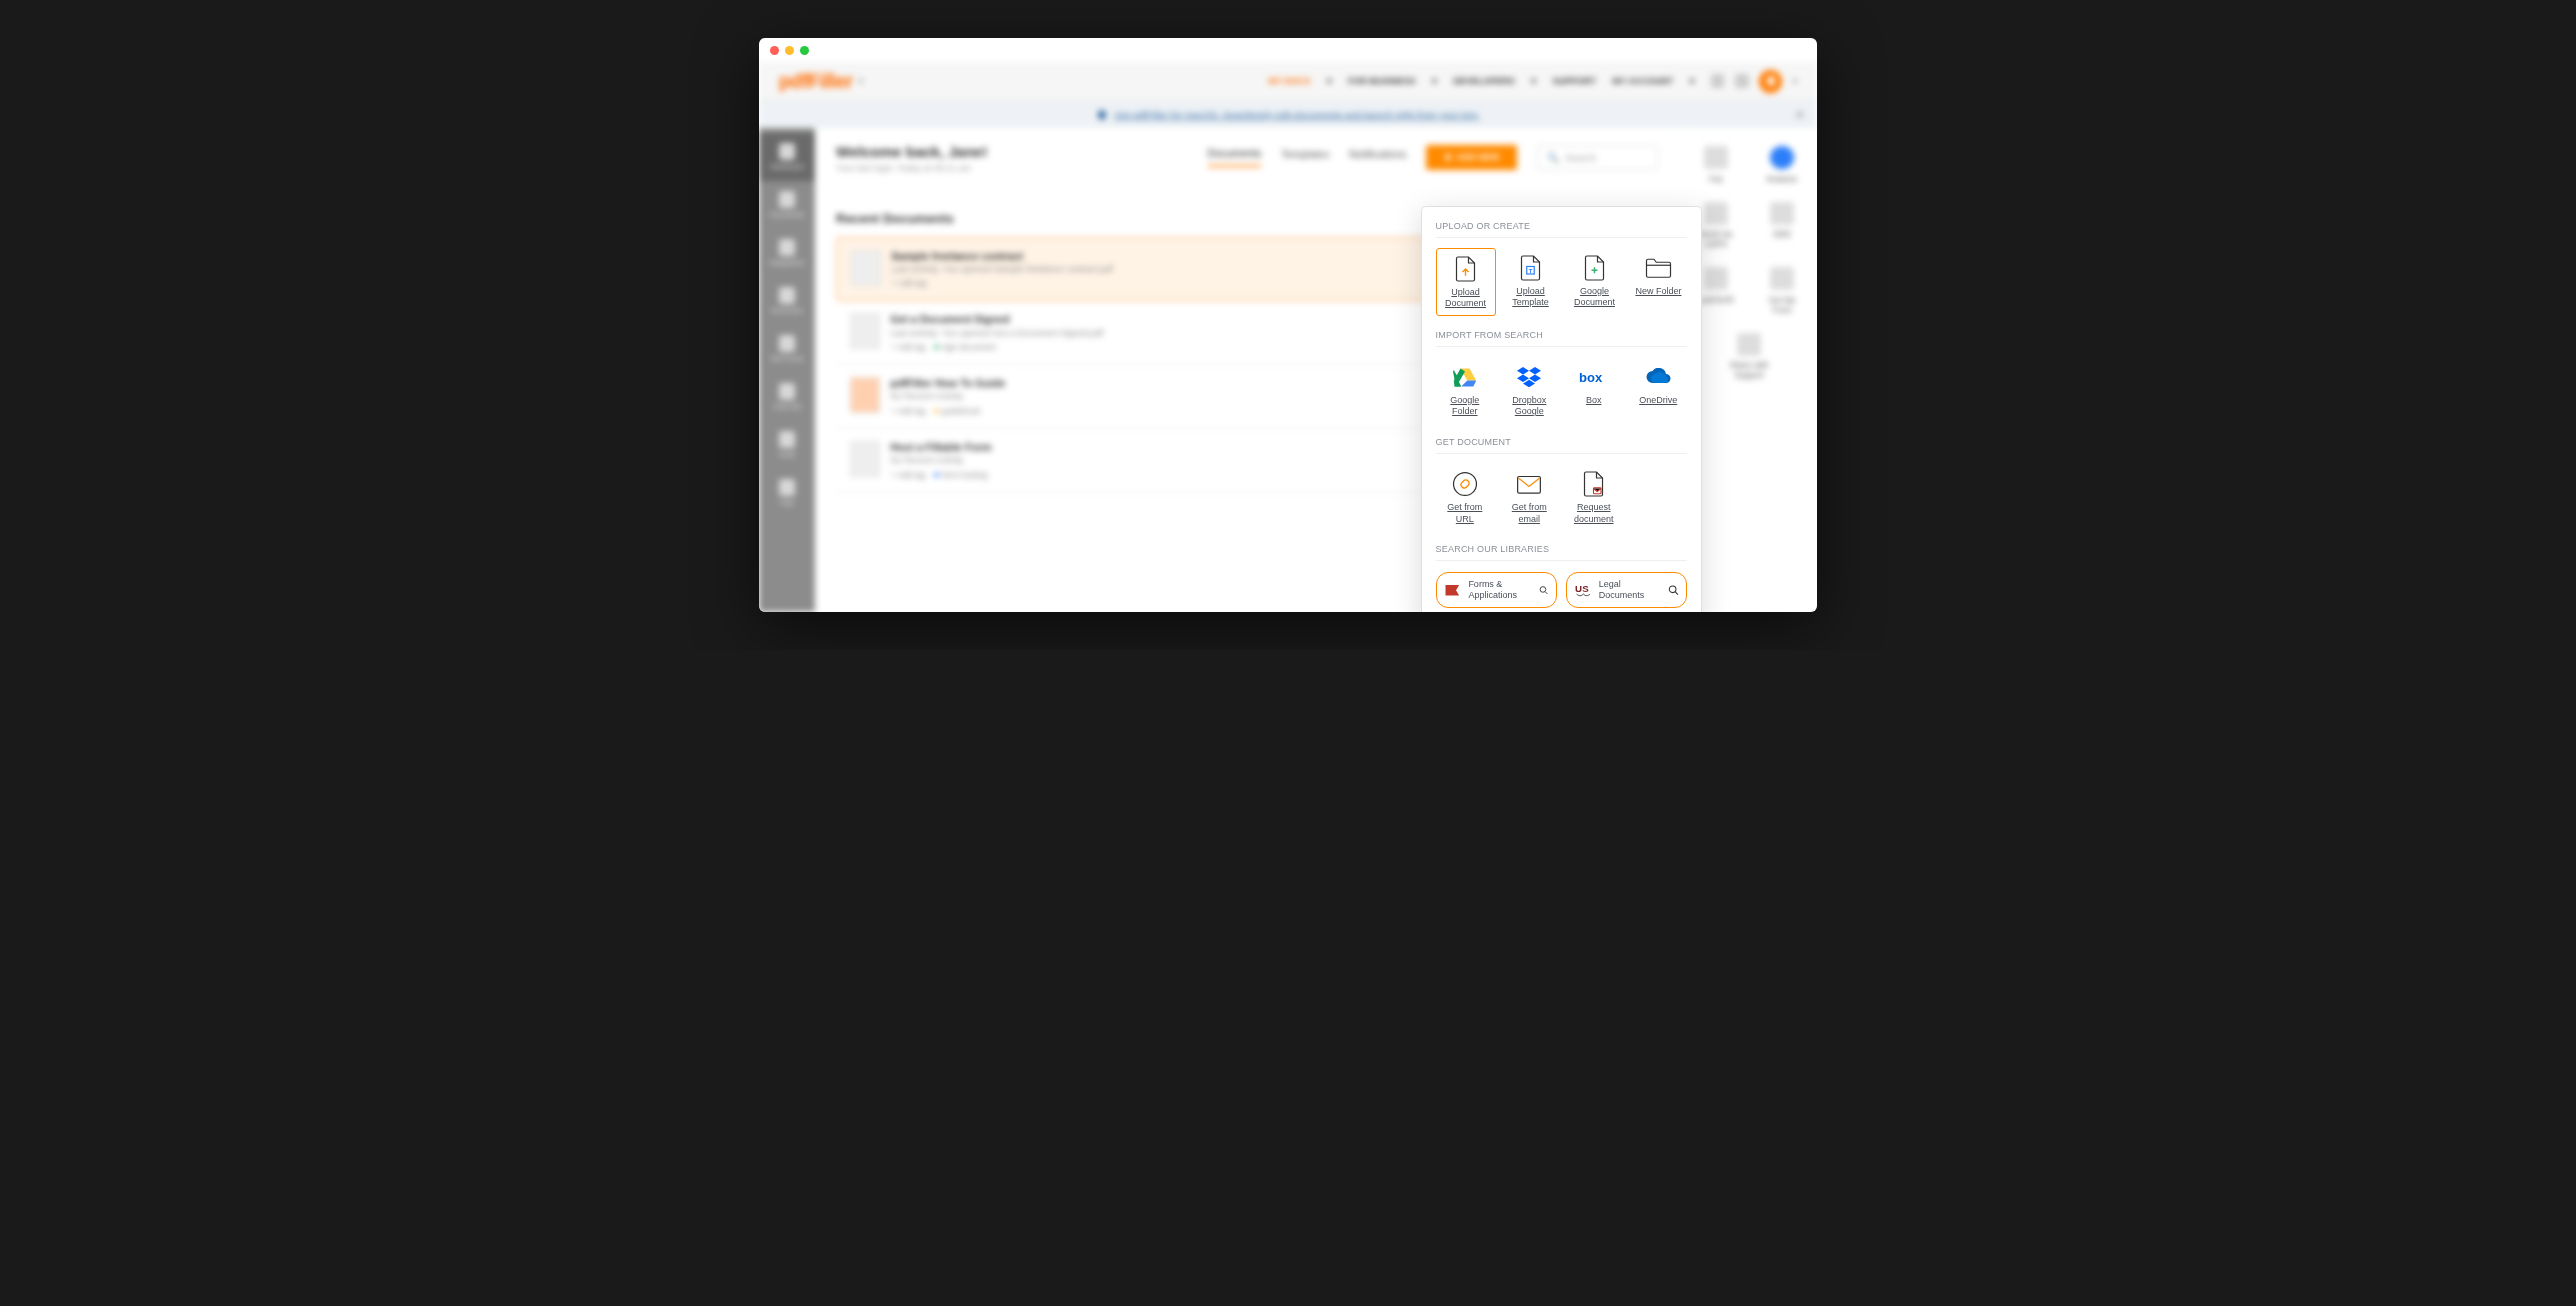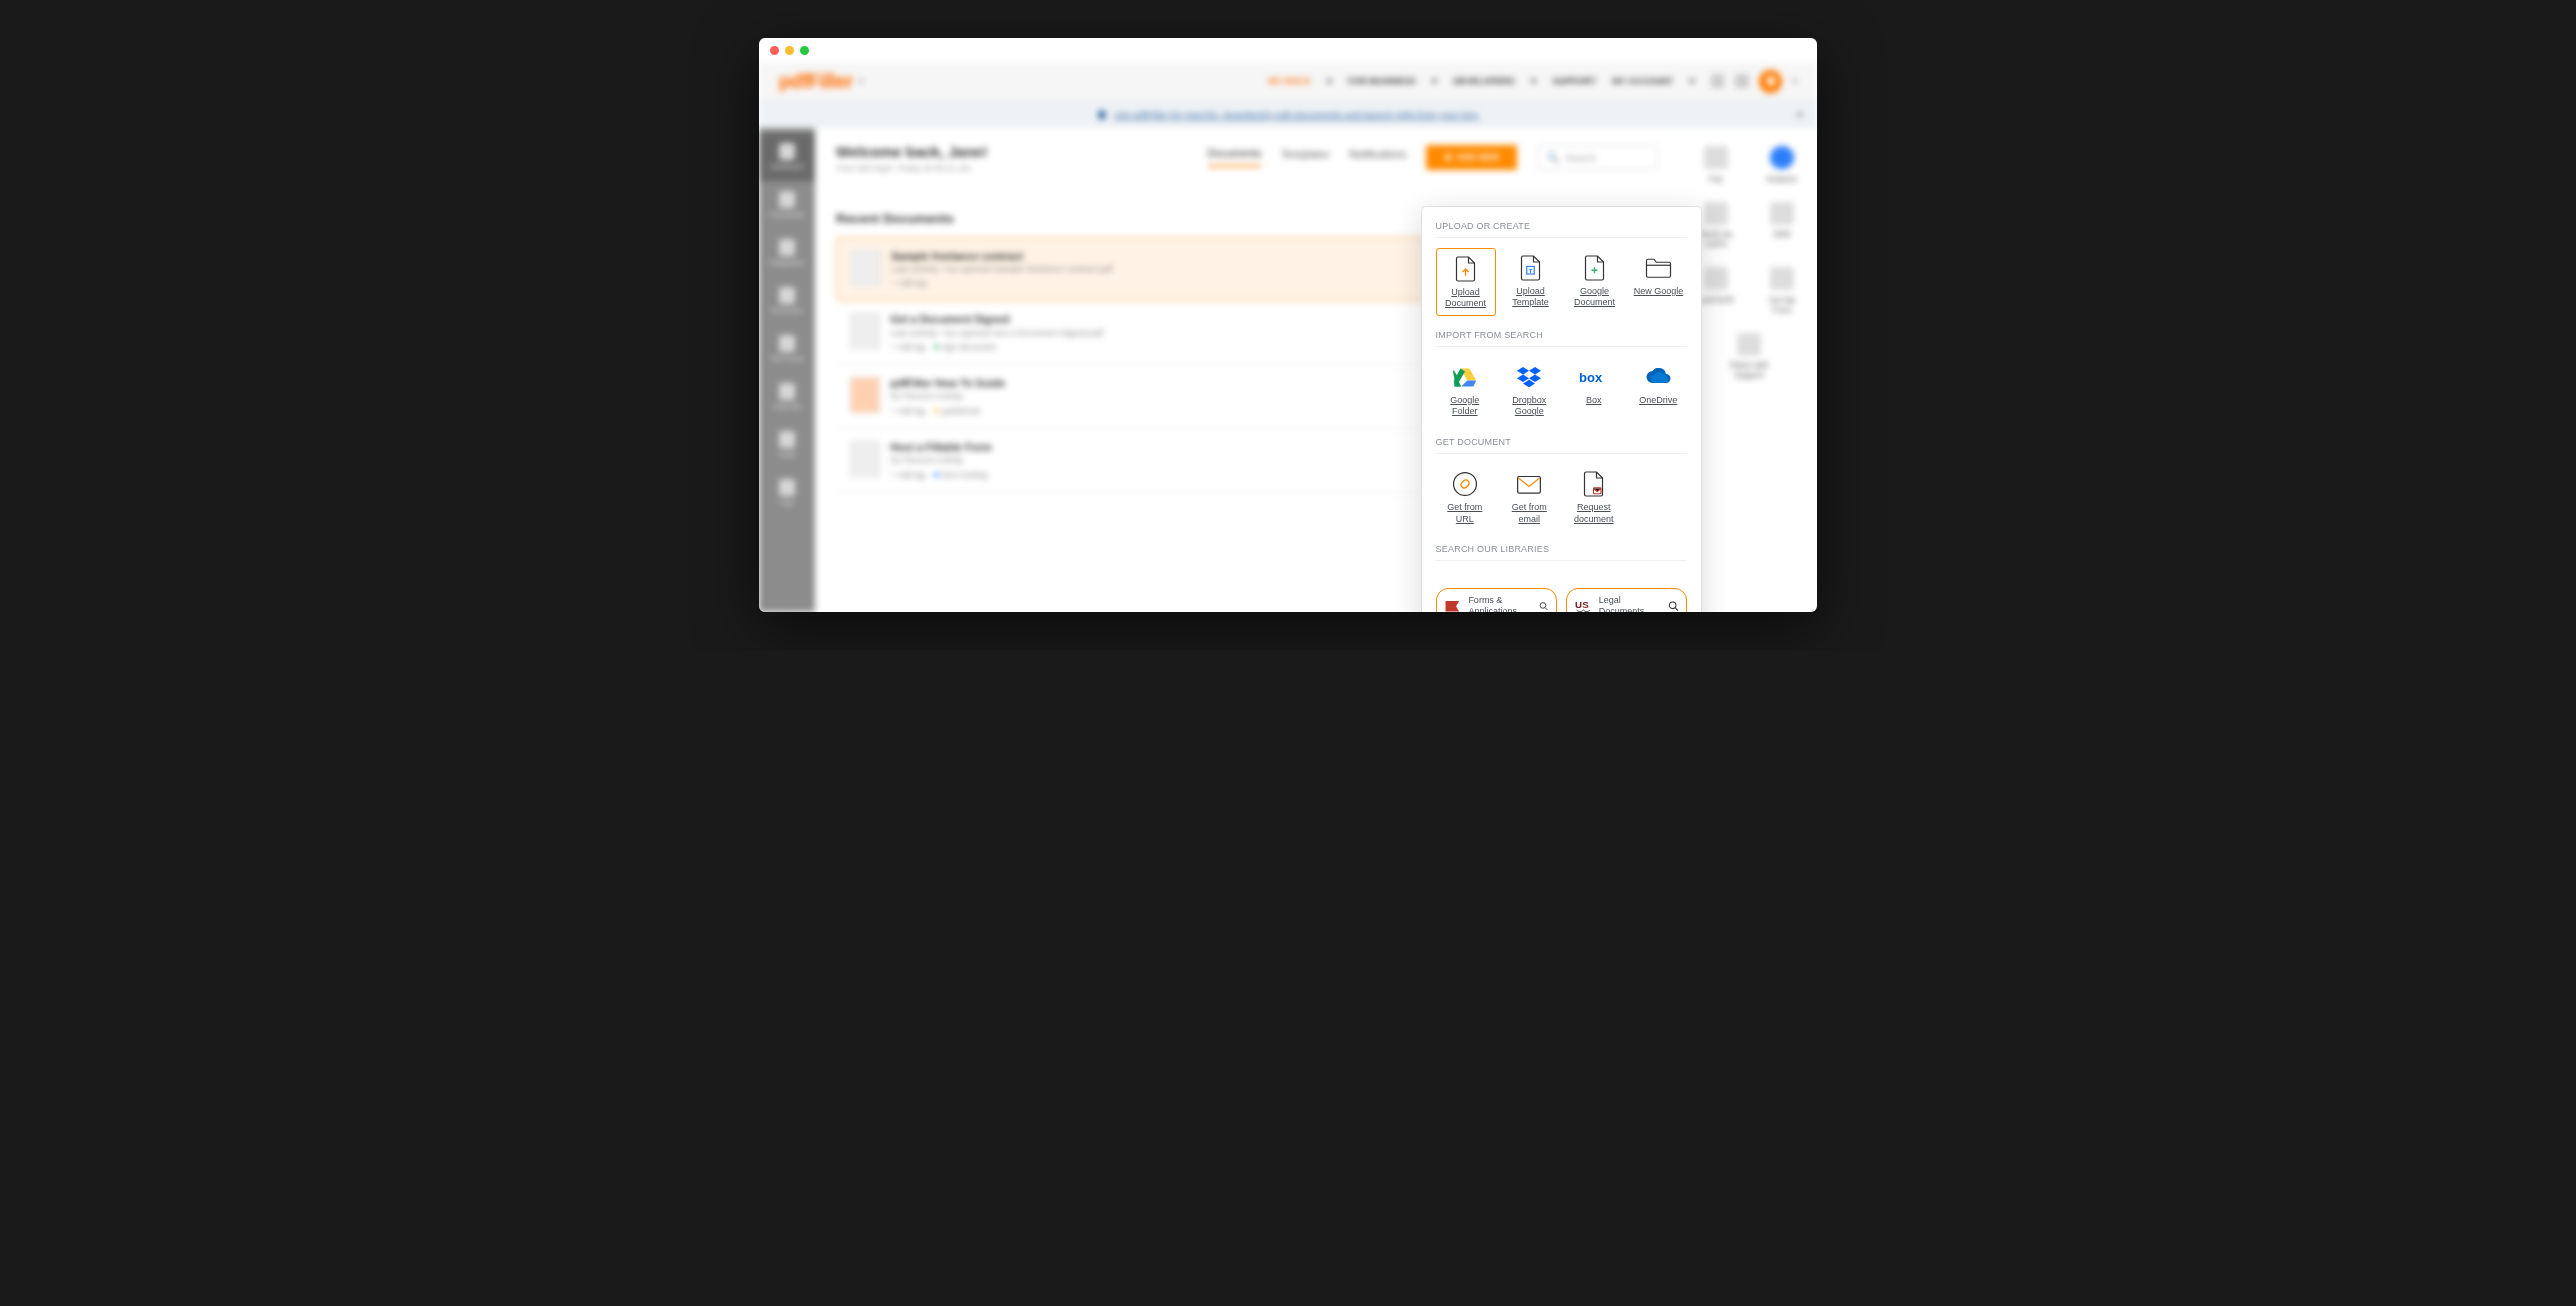--- a/index.html
+++ b/index.html
@@ -105,21 +105,20 @@
     border: 1.1px solid #ff8a00;
     border-radius: 12px;
     padding: 6px 7.6px;
     display: flex;
     align-items: center;
     gap: 7.6px;
     font-size: 9px;
     color: #4a4f57;
     line-height: 1.2;
     cursor: pointer;
-    margin-top: 16px;
   }
   .lib-box .lib-ic { width: 16.6px; height: 16.6px; flex-shrink: 0; }
   .lib-box .sic { margin-left: auto; }
 
   svg { display: block; }
 </style>
 </head>
 <body>
 
 <div class="window">
@@ -340,21 +339,21 @@
         </div>
         <span>Google Document</span>
       </div>
       <div class="pop-tile">
         <div class="ic">
           <svg width="27" height="23" viewBox="0 0 36 30">
               <path fill="none" stroke="#333" stroke-width="1.6" d="M2 6a2 2 0 0 1 2-2h8l3 4h17a2 2 0 0 1 2 2v16a2 2 0 0 1-2 2H4a2 2 0 0 1-2-2V6z"></path>
               <path stroke="#333" stroke-width="1.6" d="M2 12h32"></path>
             </svg>
         </div>
-        <span>New Google</span>
+        <span>New Folder</span>
       </div>
     </div>
 
     <div class="pop-section-title">IMPORT FROM SEARCH</div>
     <hr class="pop-hr">
     <div class="pop-grid">
       <div class="pop-tile">
         <div class="ic">
           <svg width="24" height="21" viewBox="0 0 32 28">
               <path fill="#0f9d58" d="M4 26l5-8L1 4l-1 2 4 20z" transform="translate(0 0)"></path>

